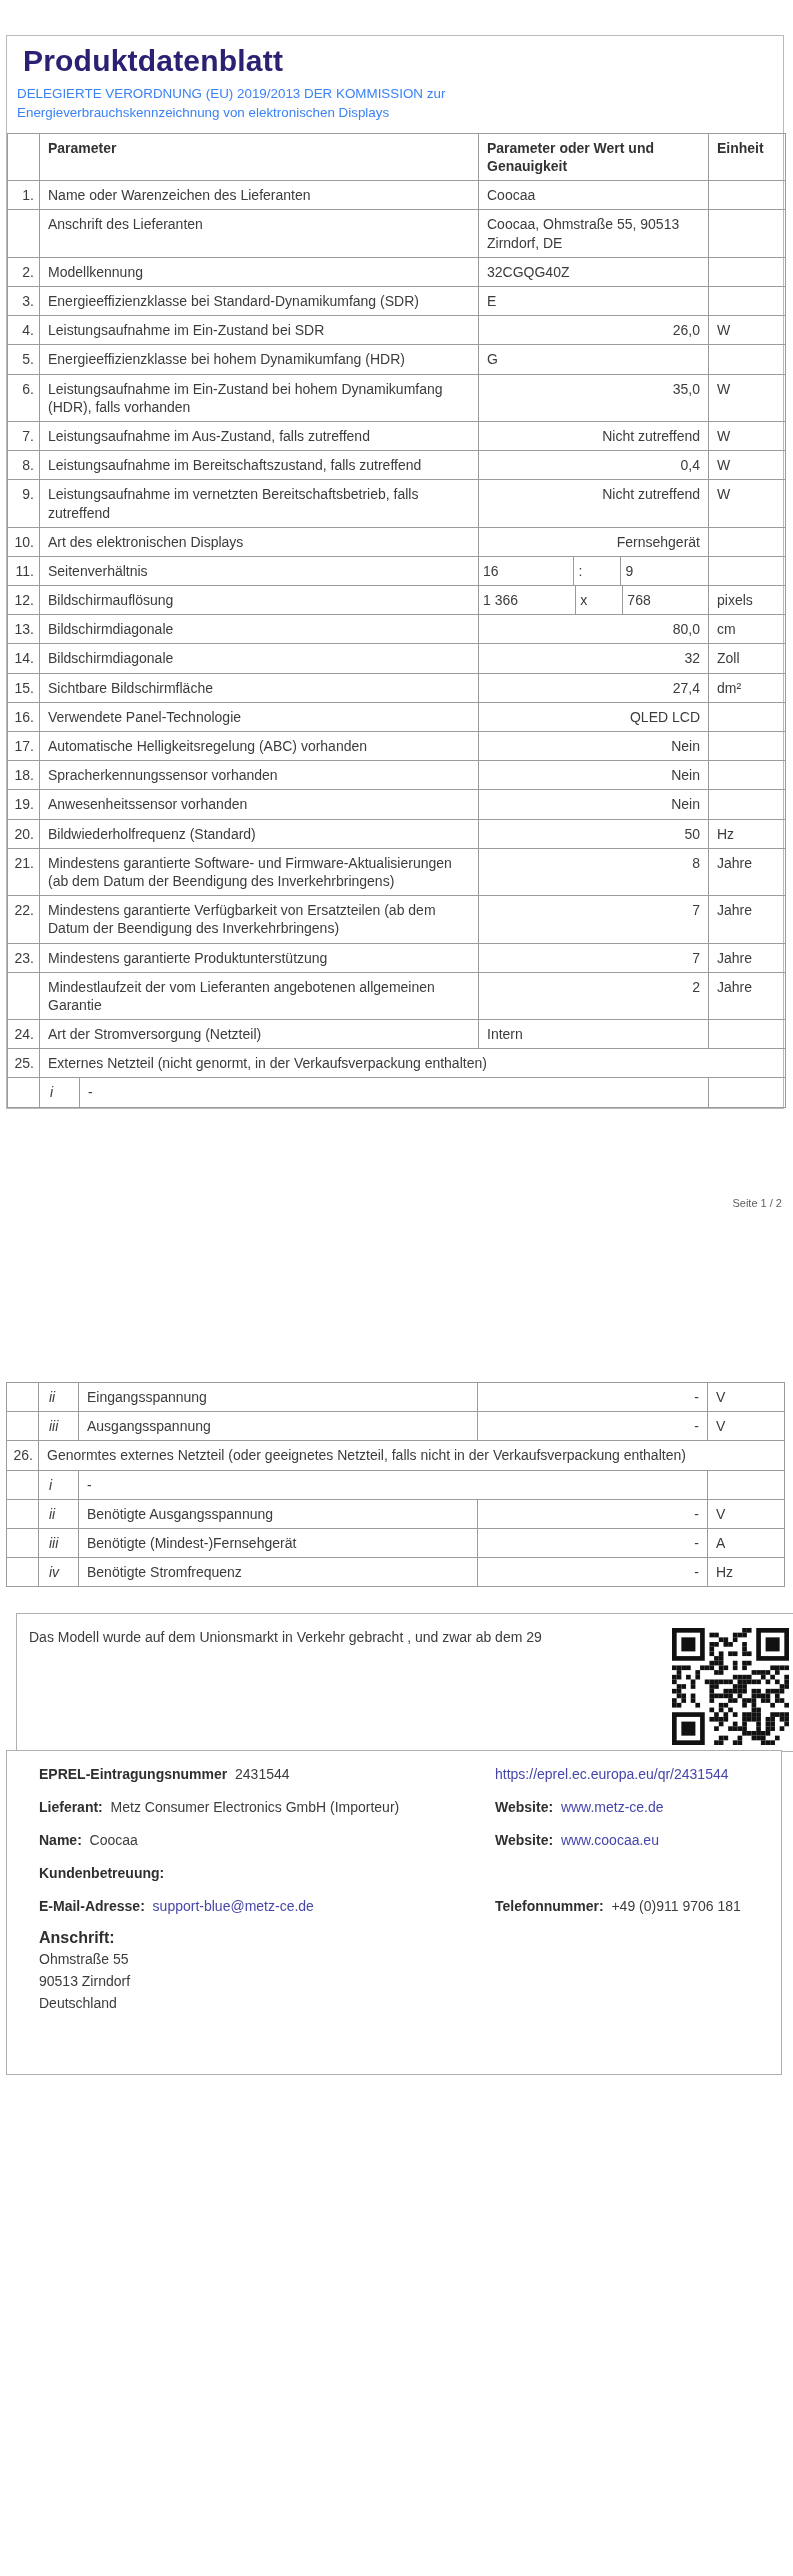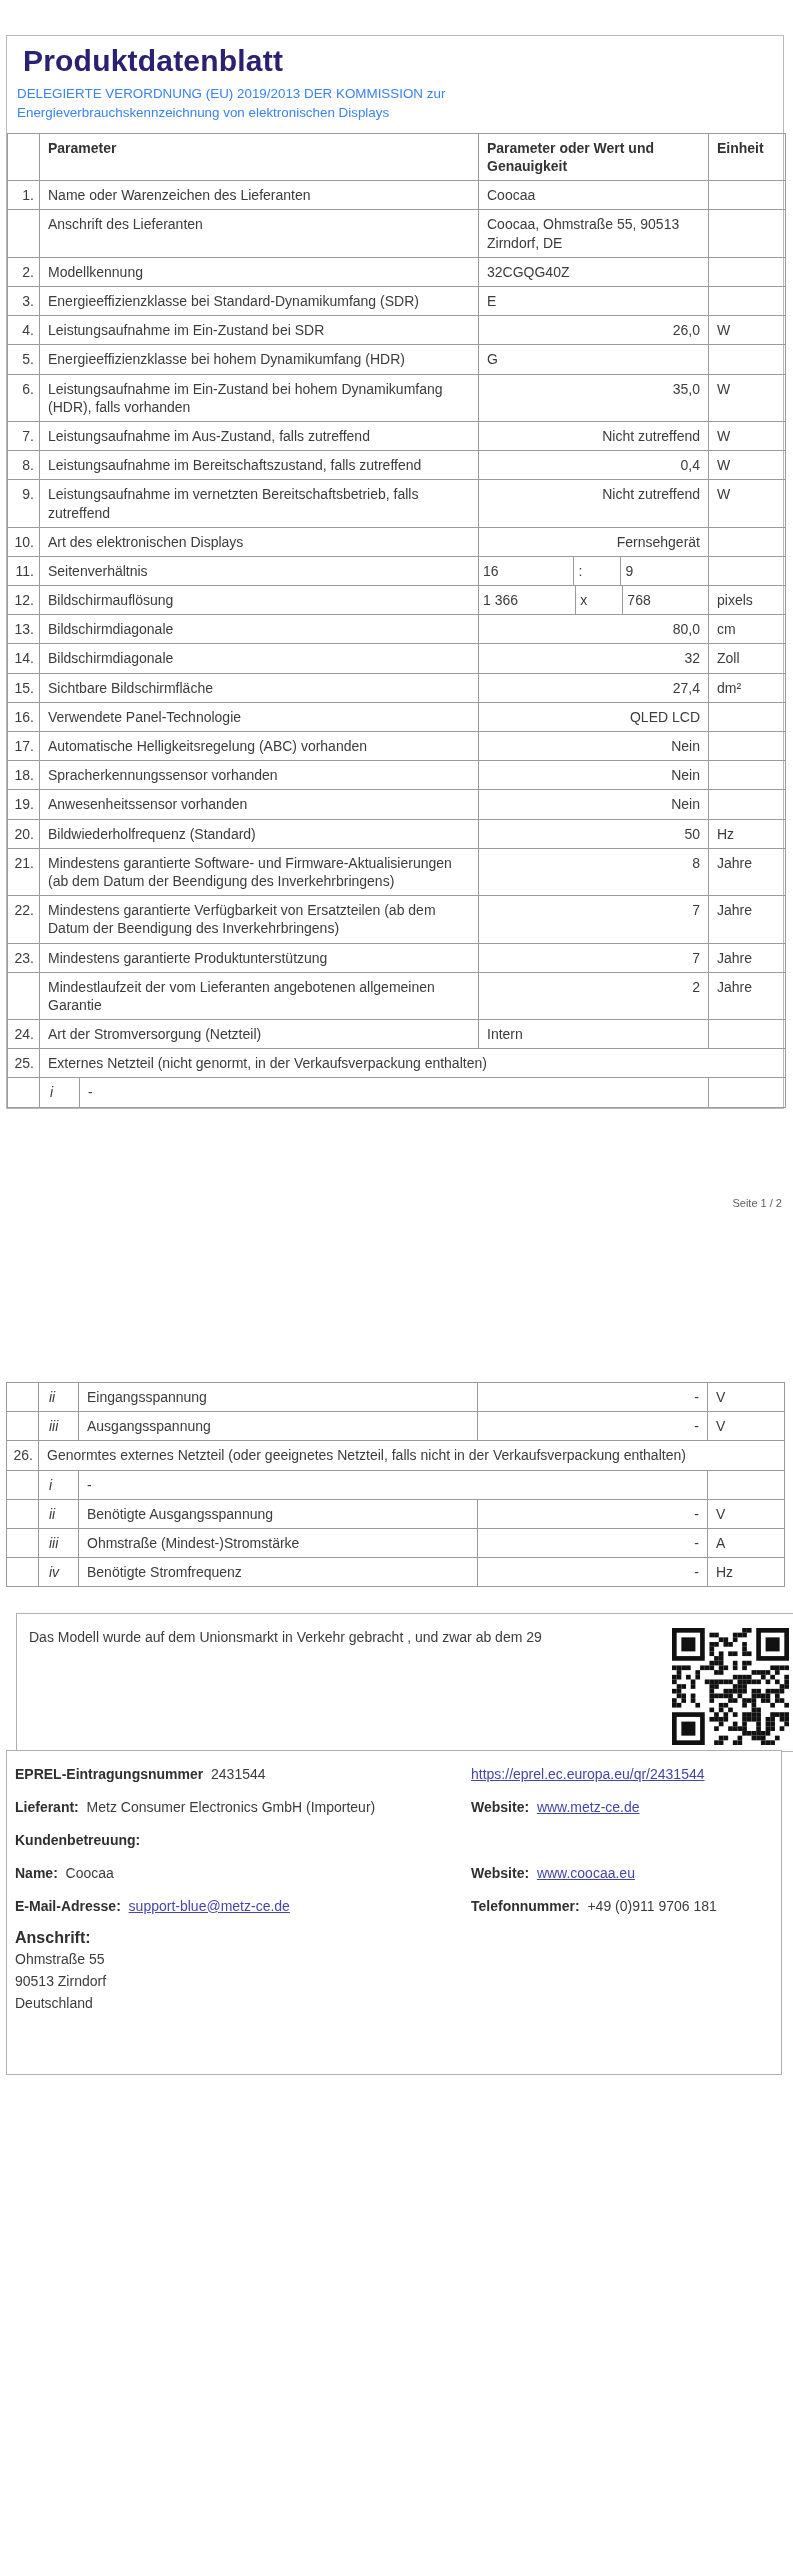--- a/index.html
+++ b/index.html
@@ -32,24 +32,24 @@
   
   .pbox2{position:absolute;top:1351px;left:6px;width:778px;}
 
   
   .market-box{position:absolute;top:1582px;left:16px;width:776px;height:137px;border:1px solid #b0b0b0;background:#fff;}
   .mtext{position:absolute;left:12px;top:14px;width:643px;font-size:14px;color:#3c3c3c;line-height:1.35;}
   .qr{position:absolute;right:4px;top:14px;width:117px;height:117px;background:#fff;}
   .qr svg{display:block;width:117px;height:117px;}
 
   
-  .contact-box{position:absolute;top:1719px;left:6px;width:776px;height:325px;border:1px solid #b0b0b0;background:#fff;box-sizing:border-box;padding:14px 14px 0 8px;}
+  .contact-box{position:absolute;top:1719px;left:6px;width:776px;height:325px;border:1px solid #b0b0b0;background:#fff;box-sizing:border-box;padding:14px 14px 0 32px;}
   .crow{display:grid;grid-template-columns:456px 1fr;margin-bottom:14px;font-size:14px;line-height:1.35;}
   .b{font-weight:bold;color:#2f2f2f;}
-  a.lnk{color:#4646aa;text-decoration:underline;cursor:pointer;}
+  a.lnk{color:#4646aa;cursor:pointer;}
   .wrap{max-width:236px;word-break:break-all;display:inline-block;}
   .phoneval{display:inline;}
   .cright.narrow{max-width:250px;}
   .addr{font-size:14px;line-height:1.55;margin-top:2px;}
 </style>
 </head>
 <body>
 
 <div class="sheet">
 
@@ -296,21 +296,21 @@
           <tr>
             <td class="numcell"></td>
             <td class="romancell">ii</td>
             <td>Benötigte Ausgangsspannung</td>
             <td class="valcell right">-</td>
             <td>V</td>
           </tr>
           <tr>
             <td class="numcell"></td>
             <td class="romancell">iii</td>
-            <td>Ohmstraße (Mindest-)Stromstärke</td>
+            <td>Benötigte (Mindest-)Fernsehgerät</td>
             <td class="valcell right">-</td>
             <td>A</td>
           </tr>
           <tr>
             <td class="numcell"></td>
             <td class="romancell">iv</td>
             <td>Benötigte Stromfrequenz</td>
             <td class="valcell right">-</td>
             <td>Hz</td>
           </tr>
@@ -555,32 +555,32 @@
       <div>
         <span class="b">Lieferant:</span>&nbsp;
         <span>Metz Consumer Electronics GmbH (Importeur)</span>
       </div>
       <div>
         <span class="b">Website:</span>&nbsp;
         <a class="lnk">www.metz-ce.de</a>
       </div>
     </div>
     <div class="crow">
-      <div><span class="b">Kundenbetreuung:</span></div>
-      <div></div>
-    </div>
-    <div class="crow">
       <div>
         <span class="b">Name:</span>&nbsp;
         <span>Coocaa</span>
       </div>
       <div>
         <span class="b">Website:</span>&nbsp;
         <a class="lnk">www.coocaa.eu</a>
       </div>
+    </div>
+    <div class="crow">
+      <div><span class="b">Kundenbetreuung:</span></div>
+      <div></div>
     </div>
     <div class="crow">
       <div>
         <span class="b">E-Mail-Adresse:</span>&nbsp;
         <a class="lnk">support-blue@metz-ce.de</a>
       </div>
       <div class="cright narrow">
         <span class="b">Telefonnummer:</span>&nbsp;
         <span class="phoneval">+49 (0)911 9706 181</span>
       </div>

